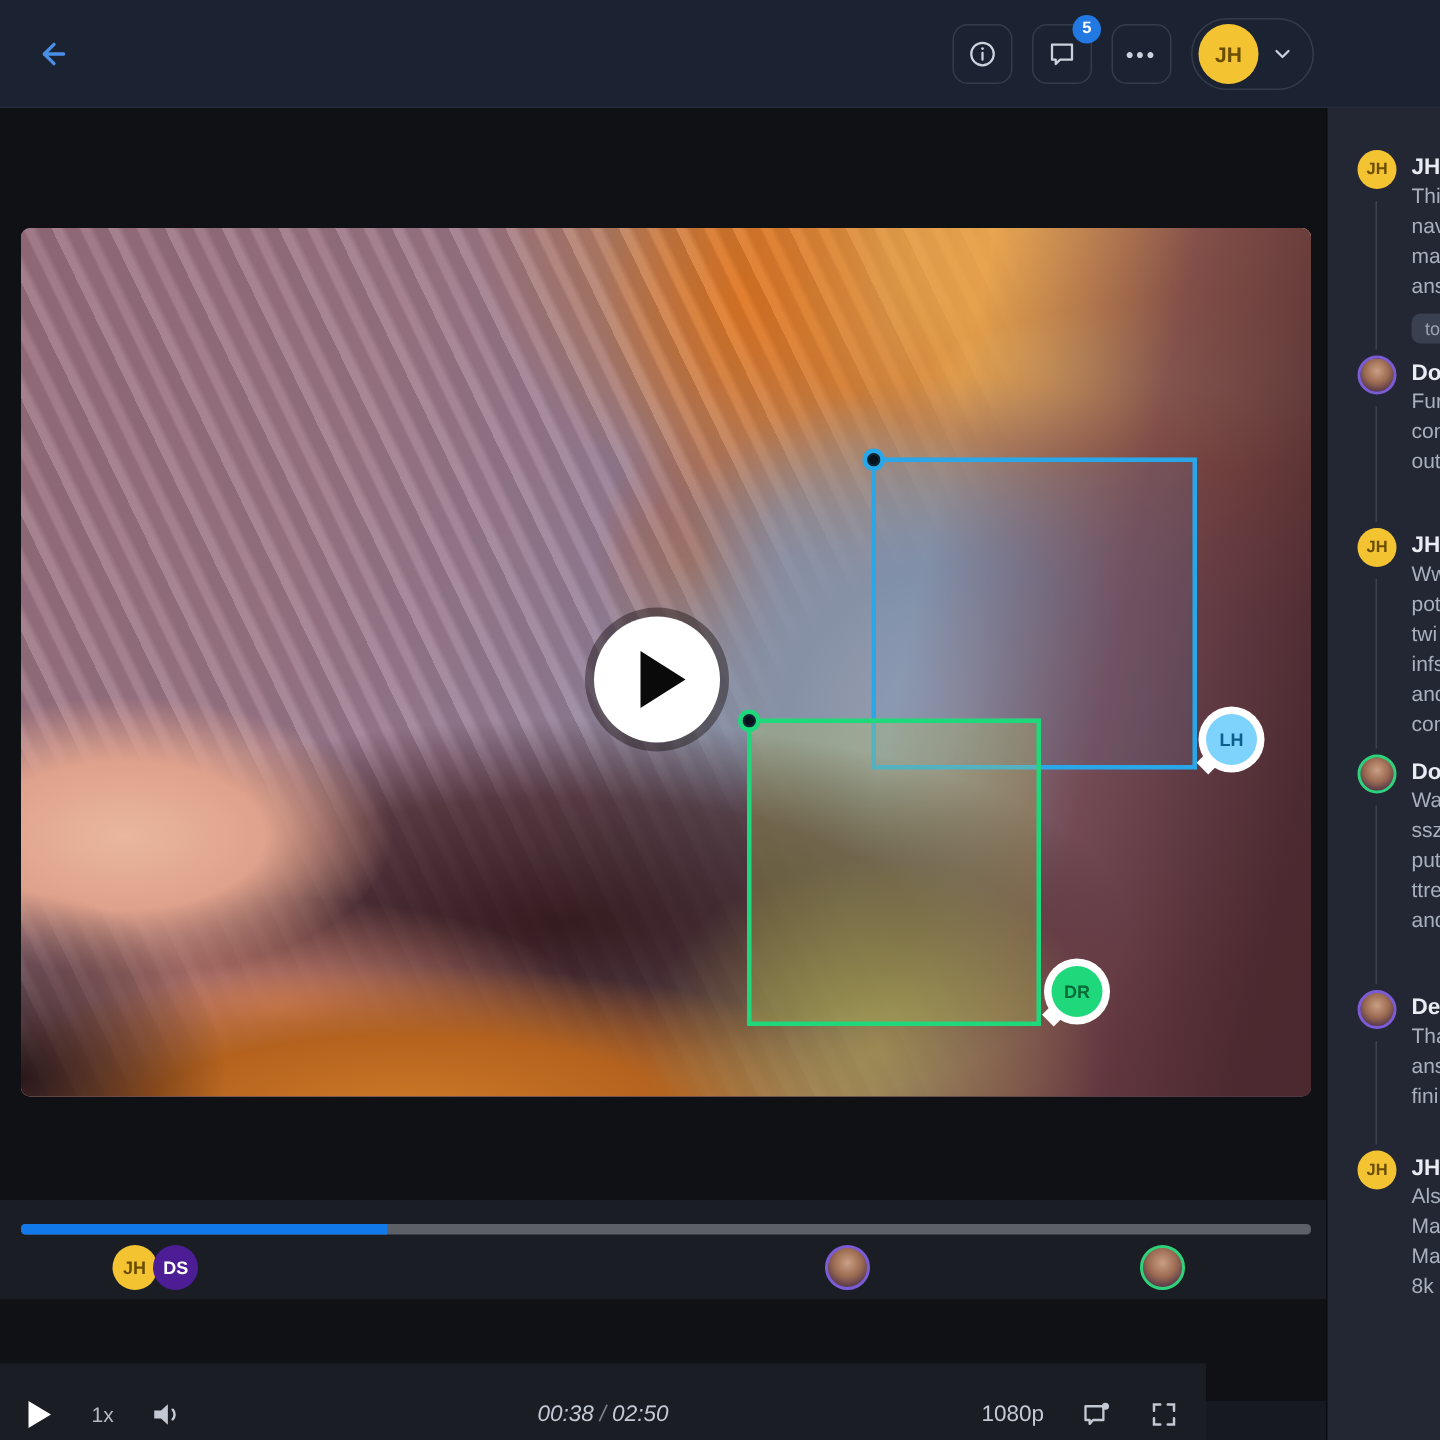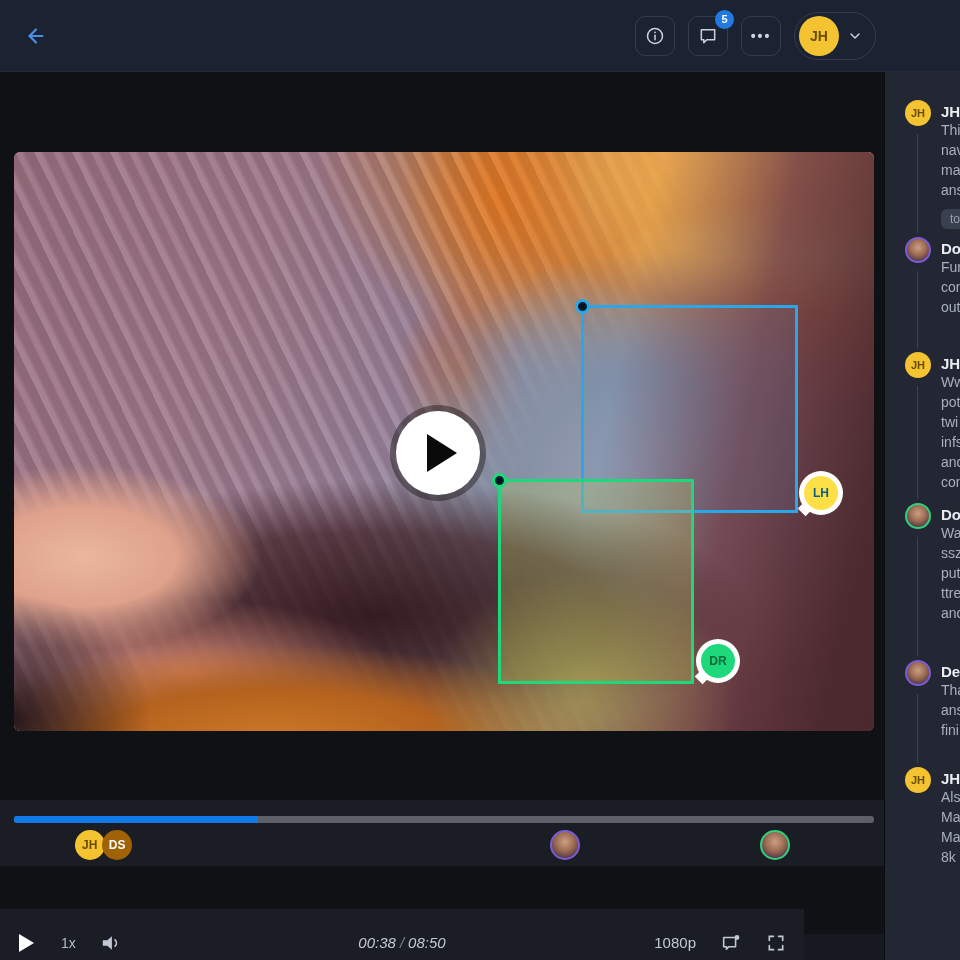--- a/index.html
+++ b/index.html
@@ -168,21 +168,21 @@
     <div class="layer bg-salmon"></div>
     <div class="layer bg-orangeB"></div>
     <div class="layer bg-olive"></div>
     <div class="layer bg-cornerBL"></div>
 
     <div id="annotations">
         <div class="ann" style="left: 567px; top: 153px; width: 217px; height: 208px; border-color: rgb(42, 167, 232); background: rgba(90, 140, 200, 0.14);">
           <div class="ann-handle" style="border-color: rgb(42, 167, 232);"></div>
         </div>
         <div class="ann-badge" style="left: 785px; top: 319px;">
-          <div class="ann-badge-inner" style="background: #fde047; color: rgb(13, 93, 143);">LH</div>
+          <div class="ann-badge-inner" style="background: #7dd3fc; color: rgb(13, 93, 143);">LH</div>
         </div>
         <div class="ann" style="left: 484px; top: 327px; width: 196px; height: 205px; border-color: rgb(31, 216, 124); background: rgba(192, 205, 90, 0.28);">
           <div class="ann-handle" style="border-color: rgb(31, 216, 124);"></div>
         </div>
         <div class="ann-badge" style="left: 682px; top: 487px;">
           <div class="ann-badge-inner" style="background: rgb(31, 216, 124); color: rgb(10, 107, 56);">DR</div>
         </div>
       </div>
 
     <div class="play-overlay">
@@ -191,21 +191,21 @@
       </div>
     </div>
   </div>
 
   <div class="timeline-band">
     <div class="progress-track">
       <div class="progress-fill" style="width: 28.4%;"></div>
     </div>
     <div class="markers" id="markers">
         <div class="marker" style="left: calc(8.8% - 15px); background: rgb(243, 195, 49); color: rgb(107, 77, 0);">JH</div>
-        <div class="marker" style="left: calc(12% - 15px); background: #a16207; color: rgb(255, 255, 255);">DS</div>
+        <div class="marker" style="left: calc(12% - 15px); background: #4c1d95; color: rgb(255, 255, 255);">DS</div>
         <div class="marker photo" style="left: calc(64.1% - 15px); border-color: rgb(123, 92, 214);"></div>
         <div class="marker photo" style="left: calc(88.5% - 15px); border-color: rgb(47, 210, 122);"></div>
       </div>
   </div>
 
   <div class="controls">
     <div class="ctrl">
       <svg width="17" height="20" viewBox="0 0 17 20">
           <polygon points="1,1 16,10 1,19" fill="#ffffff"></polygon>
         </svg>
@@ -214,21 +214,21 @@
     <div class="ctrl vol">
       <span>
         <svg width="22" height="20" viewBox="0 0 24 22" fill="none" stroke="#c3c9d4" stroke-width="1.8" stroke-linejoin="round">
             <polygon points="3,8 8,8 13,3.5 13,18.5 8,14 3,14" fill="#c3c9d4" stroke="none"></polygon>
             <path d="M16.5 7.5a5 5 0 0 1 0 7" stroke-linecap="round"></path>
           </svg>
       </span>
     </div>
 
     <div class="time-display">
-      <span>00:38</span><span class="time-sep">/</span><span>08:50</span>
+      <span>00:38</span><span class="time-sep">/</span><span>02:50</span>
     </div>
 
     <div class="controls-right">
       <div class="quality">1080p</div>
       <div class="ctrl">
         <span>
           <svg width="22" height="22" viewBox="0 0 24 24" fill="none" stroke="#c3c9d4" stroke-width="1.7" stroke-linejoin="round">
               <path d="M4 6h13v10H9.5L7 18.8V16H4z"></path>
               <circle cx="18.5" cy="6" r="2.6" fill="#c3c9d4" stroke="none"></circle>
             </svg>

